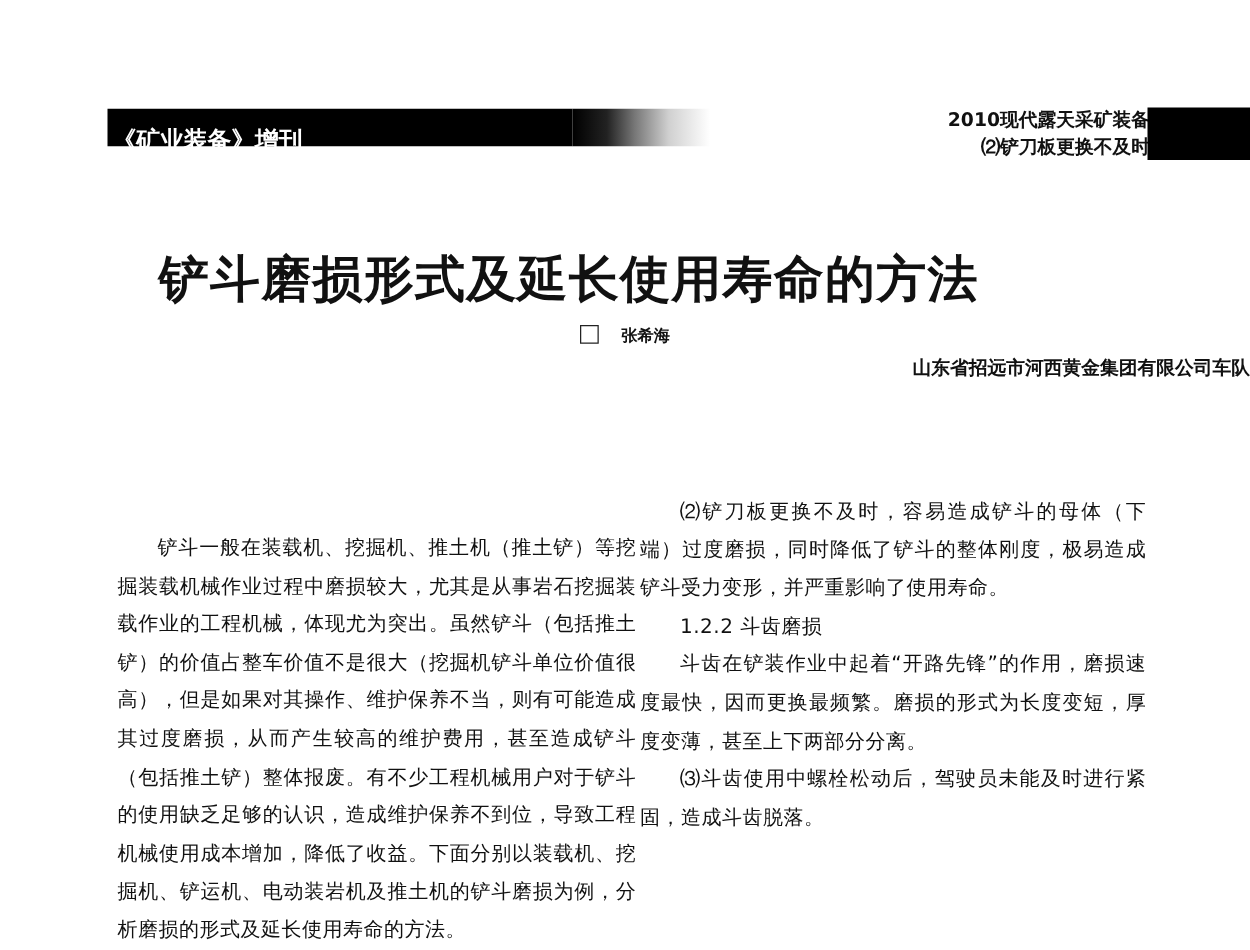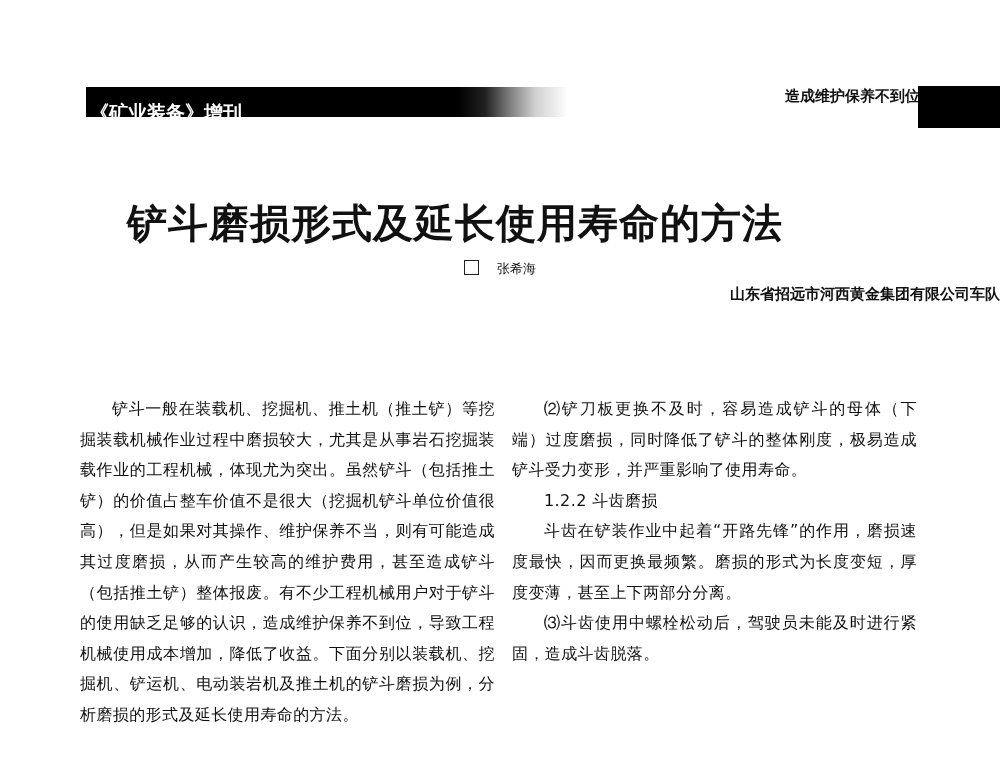--- a/index.html
+++ b/index.html
@@ -29,52 +29,53 @@
   .corner-bar {
     position:absolute; left:918px; top:86px; width:82px; height:42px; background:#000;
   }
   .title {
     position:absolute; left:0; top:196px; width:910px; text-align:center;
     font-size:40px; font-weight:bold; letter-spacing:1px;
     font-family: "DejaVu Serif", serif;
   }
   .author-line {
     position:absolute; left:0; top:260px; width:1000px; text-align:center;
-    font-size:13px; line-height:18px;
+    font-size:13px; line-height:18px;font-weight:bold;
   }
   .author-box {
     display:inline-block; width:13px; height:13px; border:1.5px solid #222;
     vertical-align:-2px; margin-right:18px;
   }
   .affil {
     position:absolute; left:0; top:285px; width:1000px; text-align:right;
     font-size:15px; font-weight:bold;
     font-family: "DejaVu Sans", sans-serif;
   }
   .col {
     position:absolute; top:394px; width:415px;
     font-size:16px; line-height:30.6px; text-align:justify;
     font-family: "DejaVu Sans", sans-serif;
     letter-spacing:0.4px;
   }
-  .col.left { left:80px; }
+  .col.left { left:94px;margin-top:29px; }
   .col.right { left:512px; width:405px; }
   .col p { margin:0; }
   .indent { text-indent:2em; }
   .heading { font-weight:normal; padding-left:2em; }
 </style>
 </head>
 <body>
 
 <div class="journal-bar"></div>
 <div class="journal-fade"></div>
 <div class="journal-label">《矿业装备》增刊</div>
 
 <div class="conf-block">
-  <div>造成维护保养不到位</div>
+  <div>2010现代露天采矿装备</div>
+  <div>⑵铲刀板更换不及时</div>
 </div>
 <div class="corner-bar"></div>
 
 <div class="title">铲斗磨损形式及延长使用寿命的方法</div>
 
 <div class="author-line">
   <span class="author-box"></span><span>张希海</span>
 </div>
 <div class="affil">山东省招远市河西黄金集团有限公司车队</div>
 

